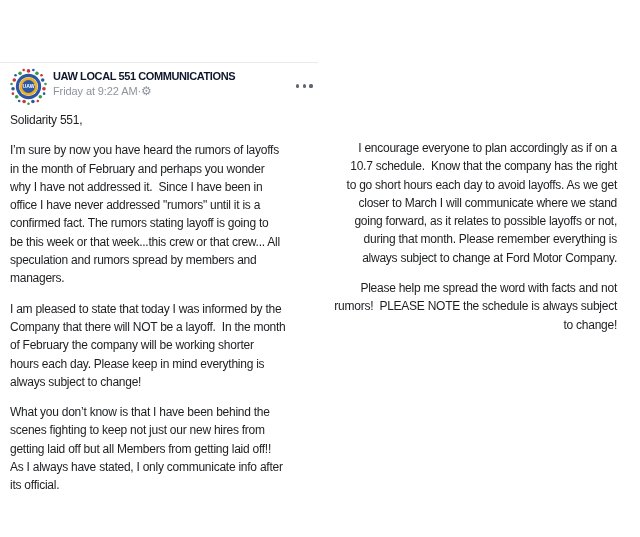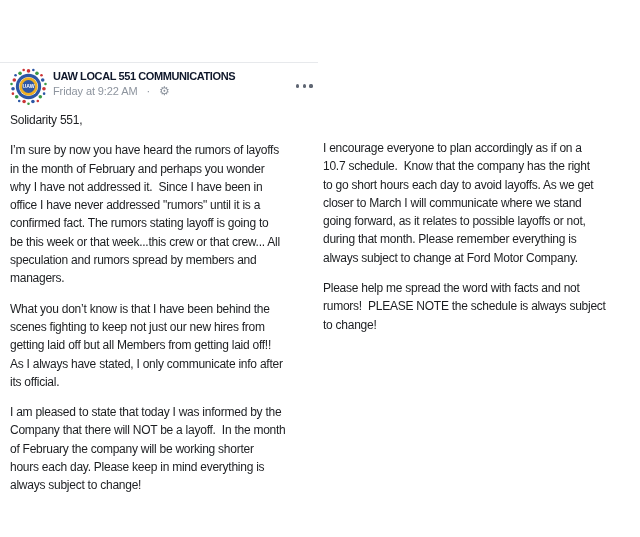--- a/index.html
+++ b/index.html
@@ -44,21 +44,21 @@
     white-space: nowrap;
     cursor: pointer;
   }
   .meta {
     margin-top: 3px;
     font-size: 11px;
     letter-spacing: -0.1px;
     color: #8d949e;
     display: flex;
     align-items: center;
-    gap: 9px;
+    gap: 0;
     white-space: nowrap;
   }
   .meta .timestamp { cursor: pointer; }
   .meta .gear {
     font-size: 12px;
     line-height: 11px;
     color: #8d949e;
   }
 
   .menu {
@@ -83,21 +83,21 @@
     font-size: 12px;
     letter-spacing: -0.25px;
     line-height: 18.3px;
     color: #1c1e21;
   }
   .col p {
     margin: 0 0 12px 0;
     white-space: pre;
   }
   .col-left  { left: 10px;  top: 111px; width: 306px; }
-  .col-right { left: 323px; top: 139px; width: 312px; }
+  .col-right { left: 305px; top: 139px; width: 312px; text-align: right; }
 </style>
 </head>
 <body>
 
 <div class="canvas">
 
   <div class="post-separator"></div>
 
   <div class="avatar">
     <svg width="37" height="37" viewBox="0 0 36 36">
@@ -151,30 +151,30 @@
   <section class="col col-left">
     <p>Solidarity 551,</p>
     <p>I’m sure by now you have heard the rumors of layoffs
 in the month of February and perhaps you wonder
 why I have not addressed it.  Since I have been in
 office I have never addressed "rumors" until it is a
 confirmed fact. The rumors stating layoff is going to
 be this week or that week...this crew or that crew... All
 speculation and rumors spread by members and
 managers.</p>
+    <p>I am pleased to state that today I was informed by the
+Company that there will NOT be a layoff.  In the month
+of February the company will be working shorter
+hours each day. Please keep in mind everything is
+always subject to change!</p>
     <p>What you don’t know is that I have been behind the
 scenes fighting to keep not just our new hires from
 getting laid off but all Members from getting laid off!!
 As I always have stated, I only communicate info after
 its official.</p>
-    <p>I am pleased to state that today I was informed by the
-Company that there will NOT be a layoff.  In the month
-of February the company will be working shorter
-hours each day. Please keep in mind everything is
-always subject to change!</p>
   </section>
 
   <section class="col col-right">
     <p>I encourage everyone to plan accordingly as if on a
 10.7 schedule.  Know that the company has the right
 to go short hours each day to avoid layoffs. As we get
 closer to March I will communicate where we stand
 going forward, as it relates to possible layoffs or not,
 during that month. Please remember everything is
 always subject to change at Ford Motor Company.</p>

